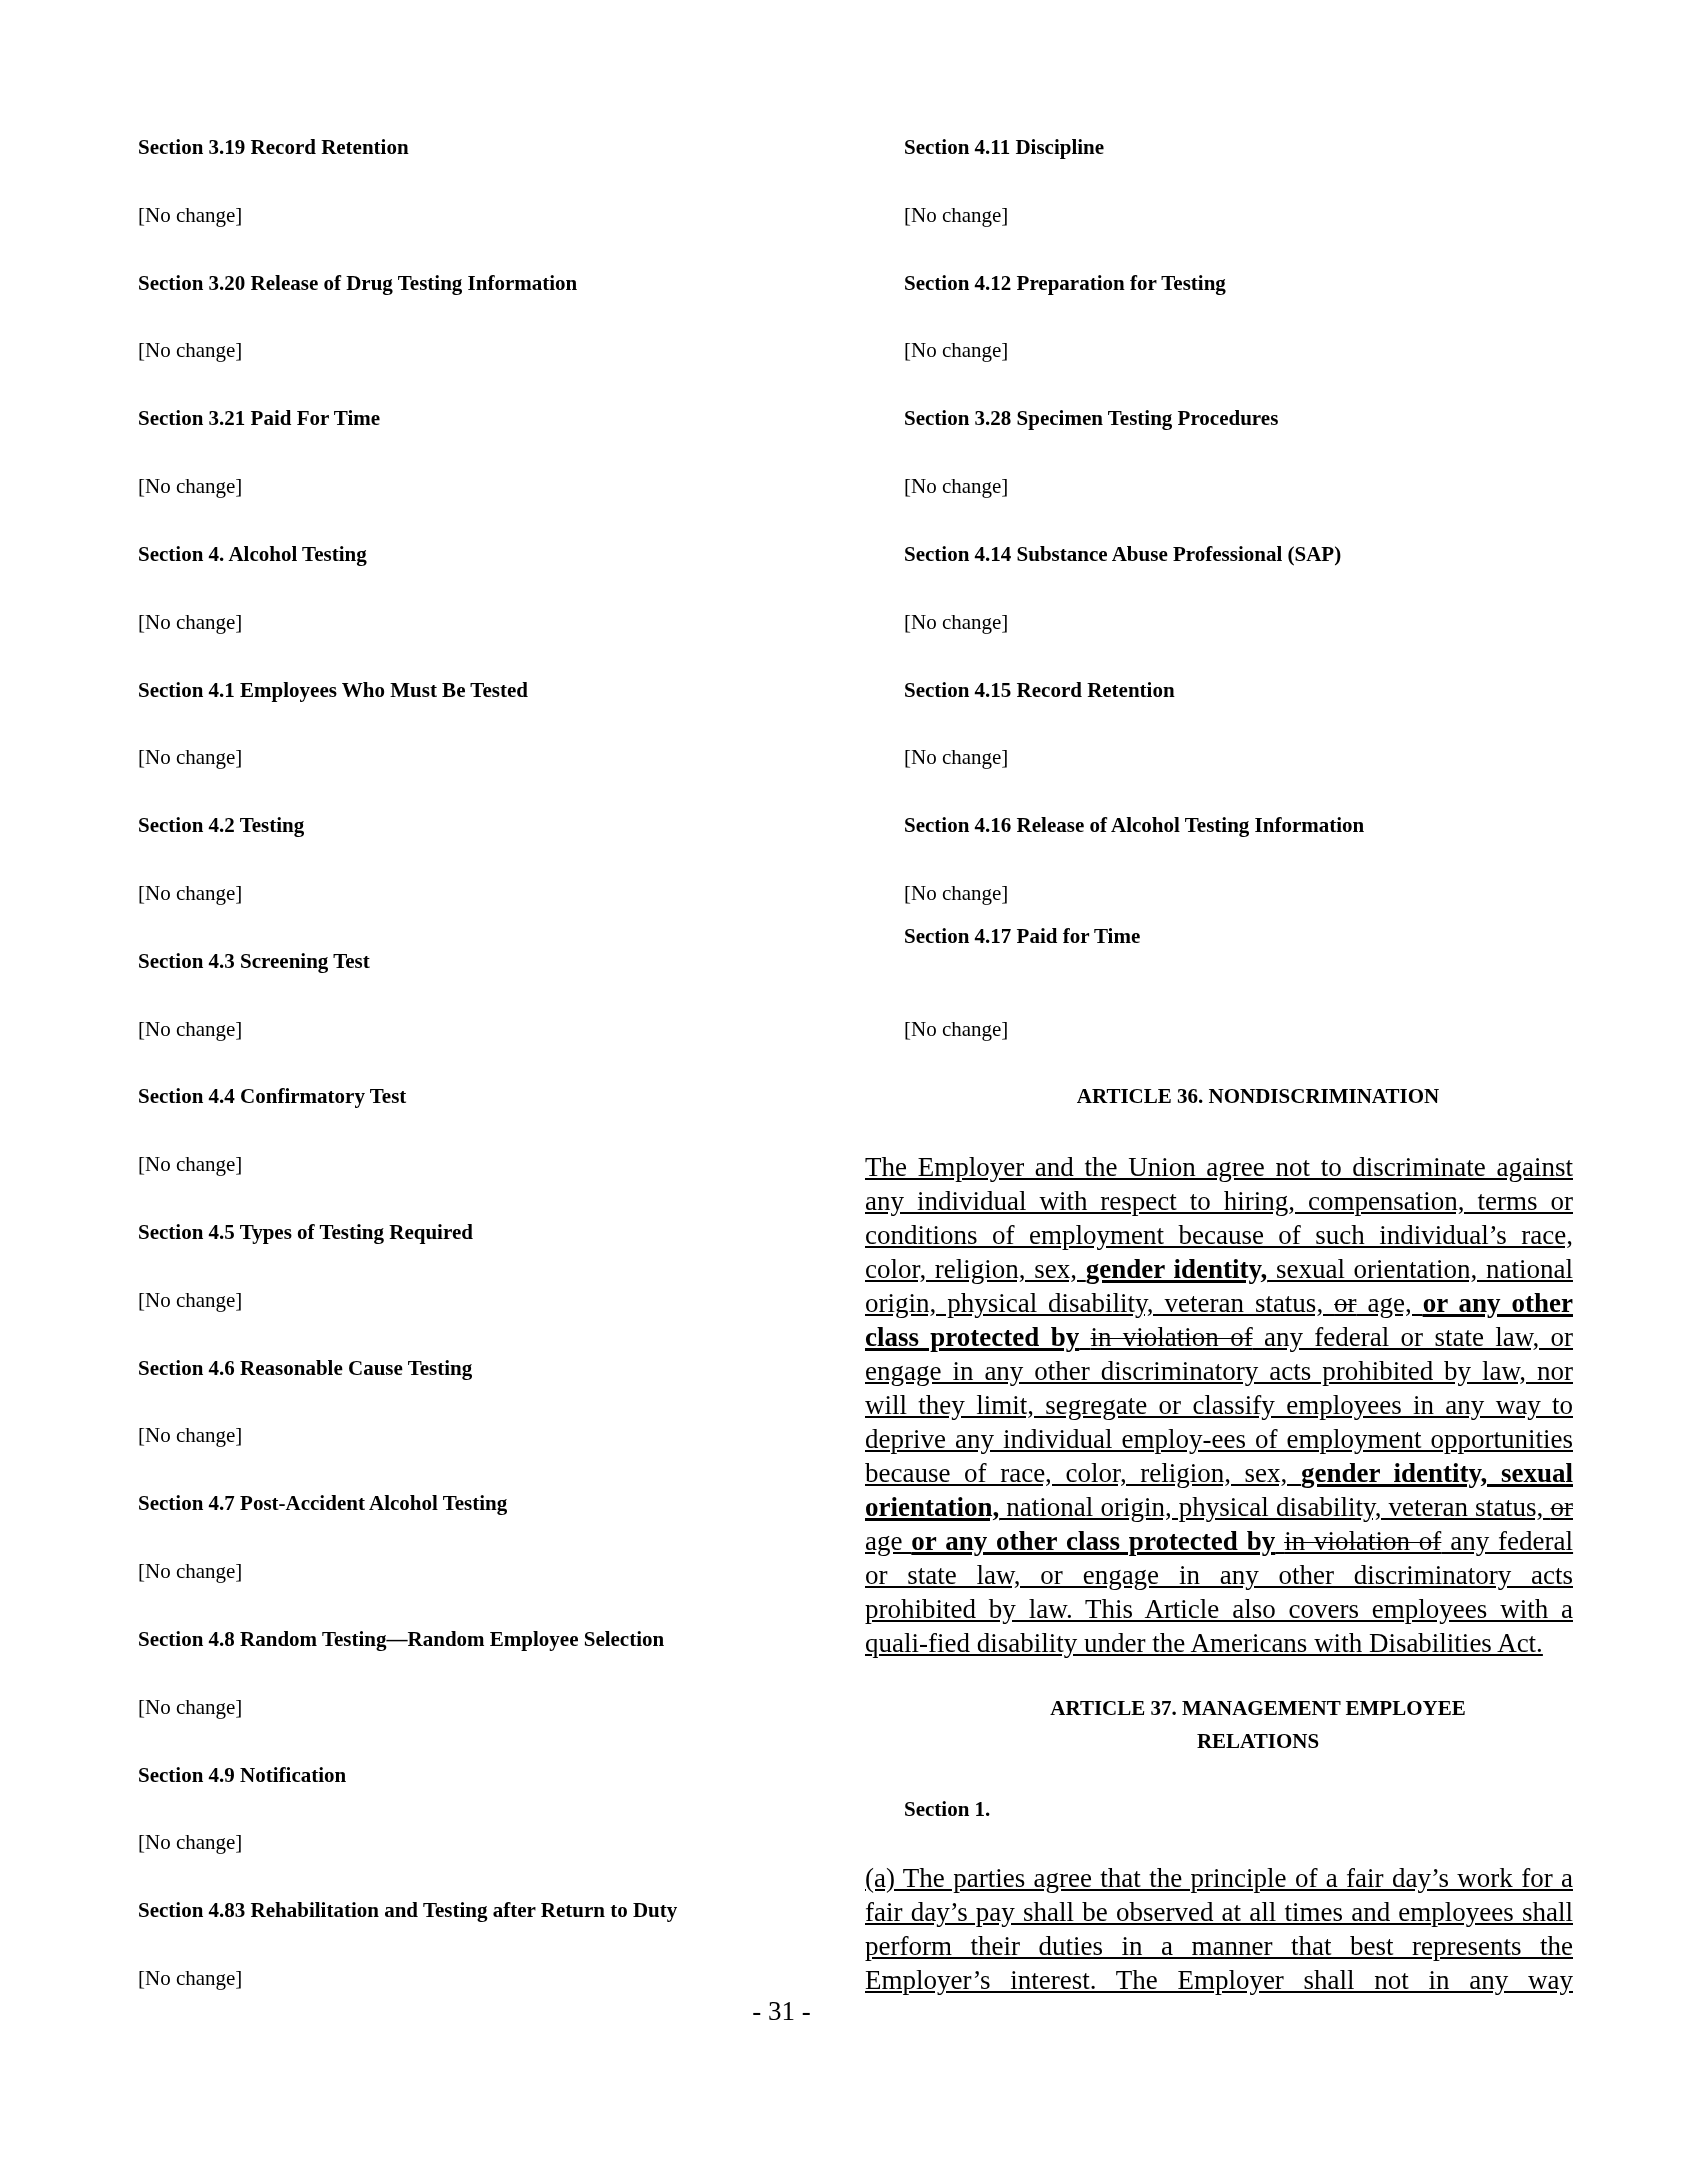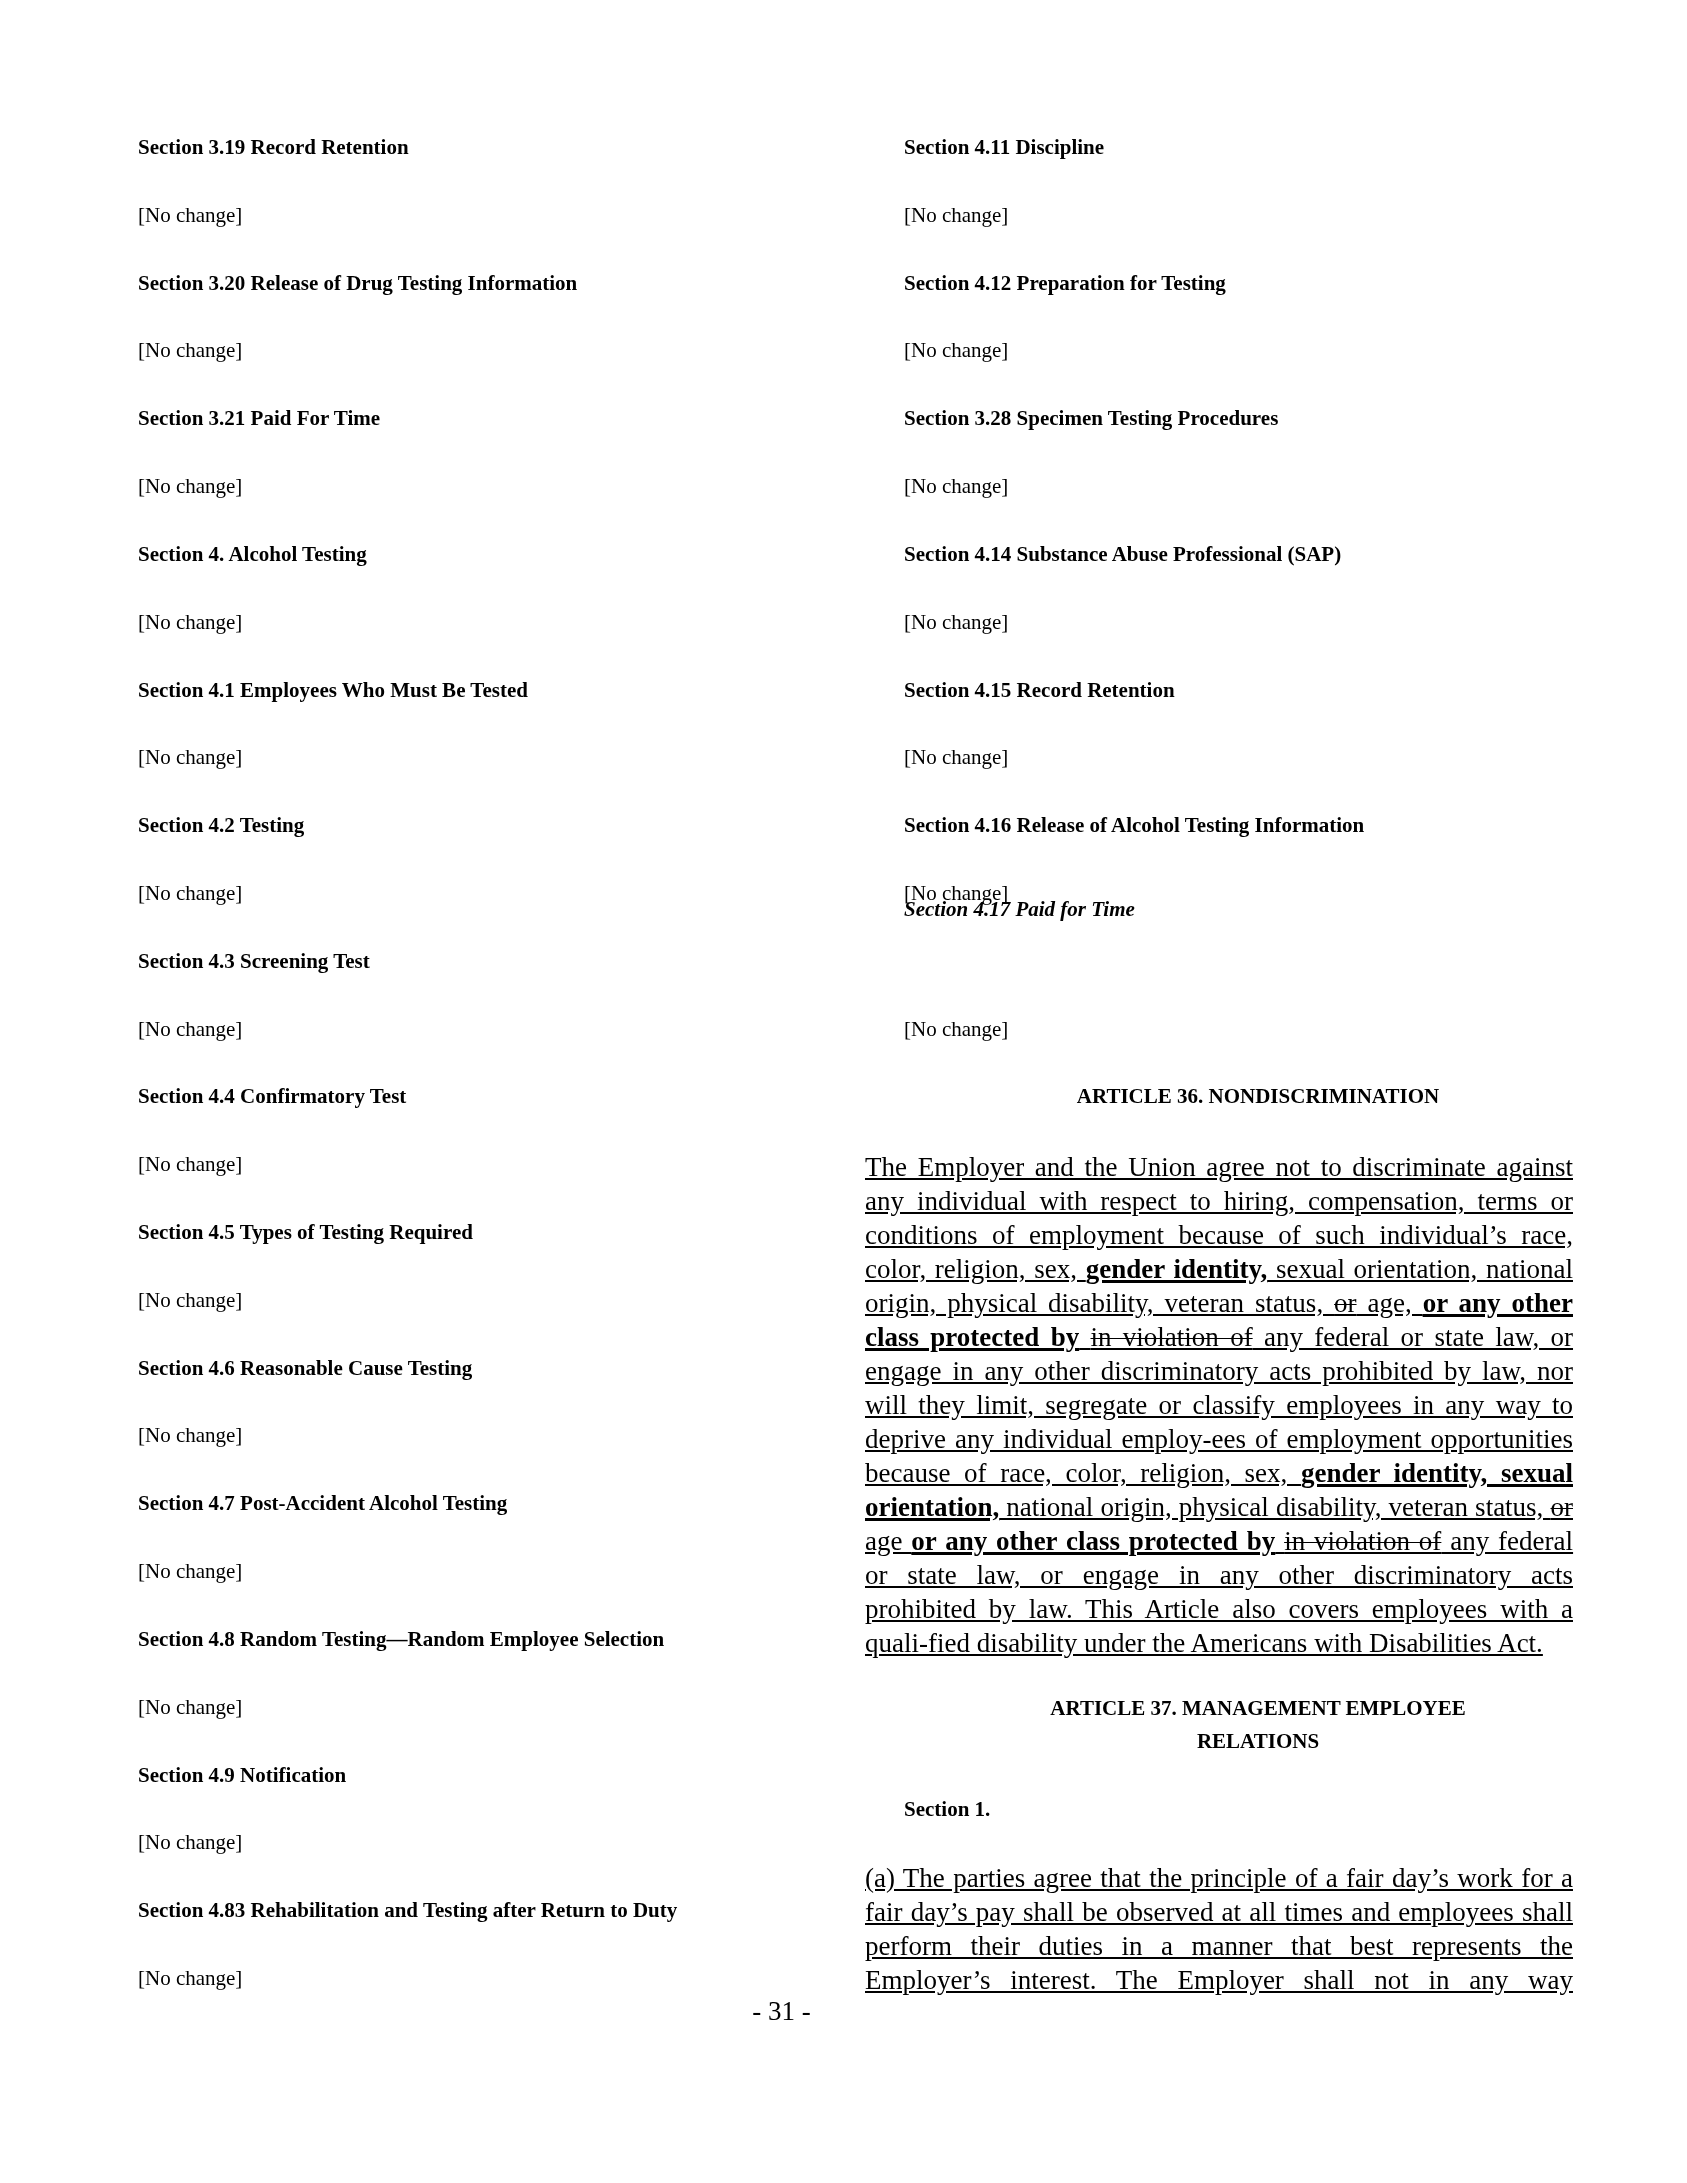--- a/index.html
+++ b/index.html
@@ -64,18 +64,18 @@
     <div class="line h" style="top: 267px;">Section 4.12 Preparation for Testing</div>
     <div class="line" style="top: 334px;">[No change]</div>
     <div class="line h" style="top: 402px;">Section 3.28 Specimen Testing Procedures</div>
     <div class="line" style="top: 470px;">[No change]</div>
     <div class="line h" style="top: 538px;">Section 4.14 Substance Abuse Professional (SAP)</div>
     <div class="line" style="top: 606px;">[No change]</div>
     <div class="line h" style="top: 674px;">Section 4.15 Record Retention</div>
     <div class="line" style="top: 741px;">[No change]</div>
     <div class="line h" style="top: 809px;">Section 4.16 Release of Alcohol Testing Information</div>
     <div class="line" style="top: 877px;">[No change]</div>
-    <div class="line h" style="top: 893px; font-style: italic;">Section 4.17 Paid for Time</div>
+    <div class="line h" style="top: 920px;">Section 4.17 Paid for Time</div>
     <div class="line" style="top: 1013px;">[No change]</div>
   </div>
 
 <div class="pageno">- 31 -</div>
 
 
 </body></html>

